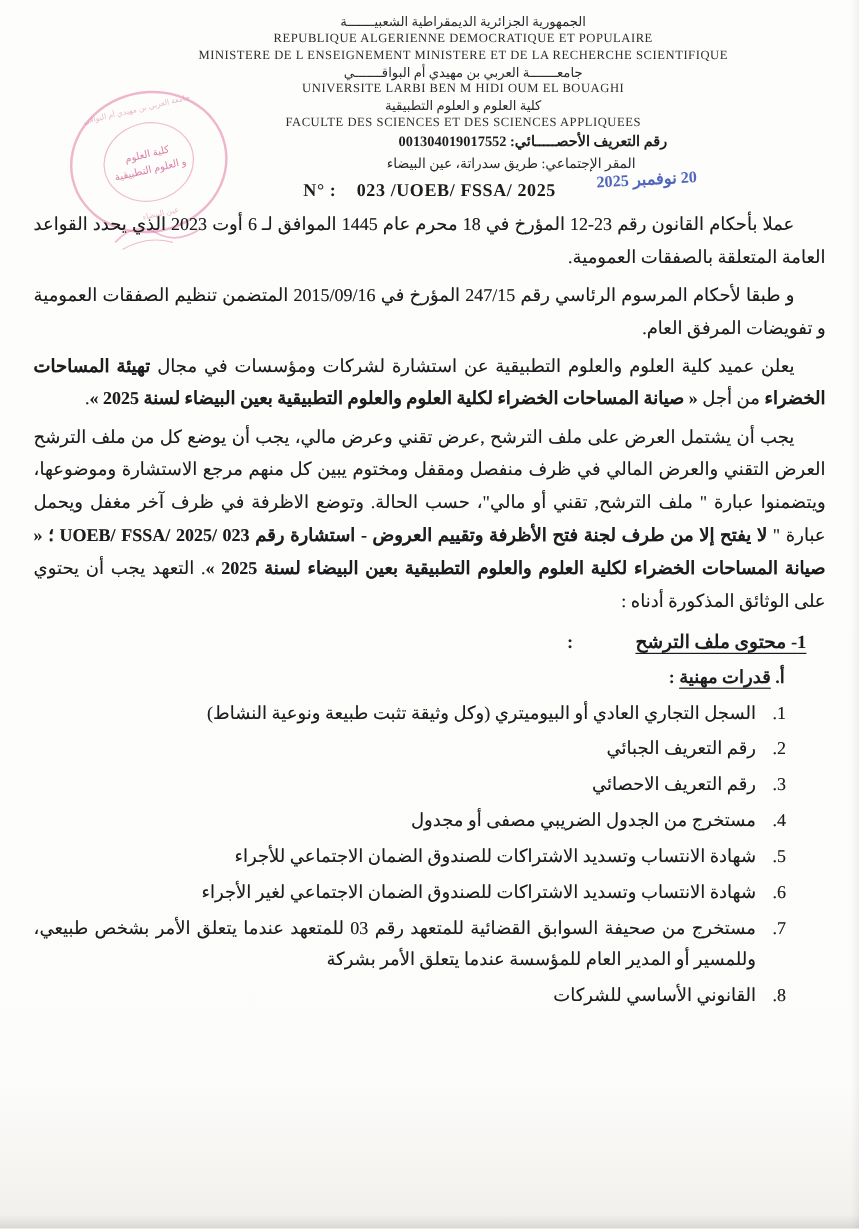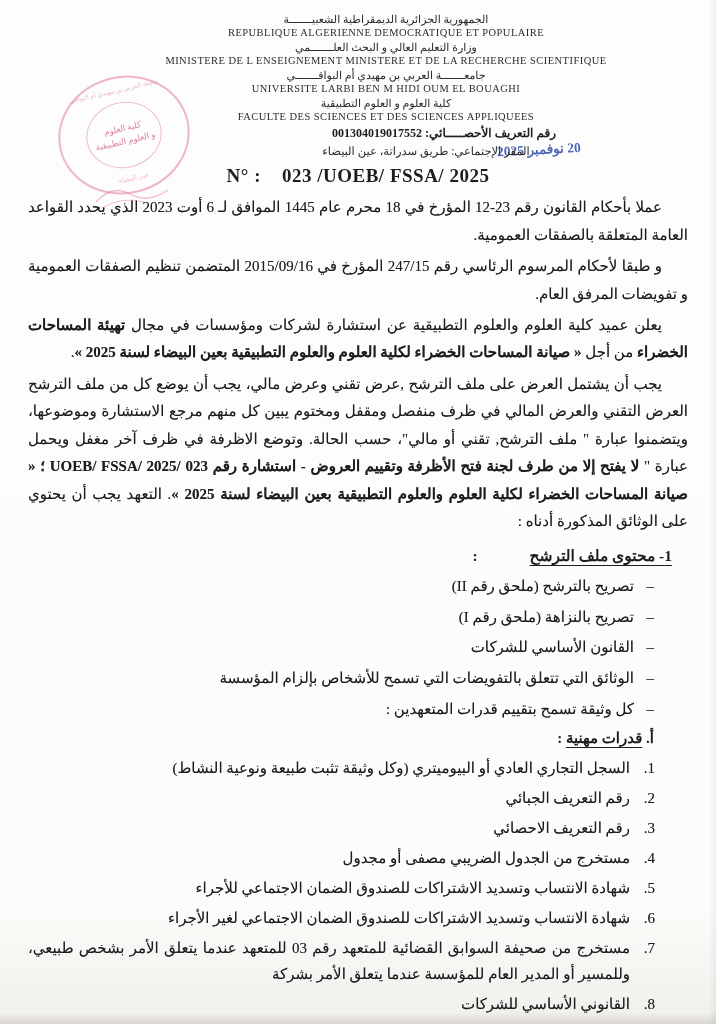--- a/index.html
+++ b/index.html
@@ -62,21 +62,21 @@
   .round-stamp .arc-bottom { bottom: 9px; }
   .stamp-scribble { position: absolute; top: 178px; left: 92px; opacity: .45; pointer-events: none; }
 
   
   .doc-title {
     text-align: center; margin-top: 9px; font-size: 20px; font-weight: 700;
     text-decoration: underline; text-underline-offset: 5px; text-decoration-thickness: 1.5px;
   }
   .doc-ref {
     text-align: center; direction: ltr; margin-top: 6px;
-    font-size: 19px; font-weight: 700; letter-spacing: .5px; white-space: pre;
+    font-size: 15px; font-weight: 700; letter-spacing: .5px; white-space: pre;
   }
 
   
   .body-text { margin-top: 7px; font-size: 15px; }
   .body-text p {
     line-height: 1.83; text-align: justify; text-indent: 26px; margin: 4px 0;
     text-shadow: 0 0 .35px rgba(20,20,22,.45);
   }
   .body-text b { font-weight: 700; }
 
@@ -118,47 +118,39 @@
     <path d="M10 30 Q 30 18, 52 24" fill="none" stroke="#e16e9b" stroke-width="1"></path>
   </svg>
 
   <div class="date-stamp">20 نوفمبر 2025</div>
 
   <div class="content">
 
     <header class="doc-header">
       <span class="hline-ar">الجمهورية الجزائرية الديمقراطية الشعبيـــــــة</span>
       <span class="hline-fr">REPUBLIQUE ALGERIENNE DEMOCRATIQUE ET POPULAIRE</span>
-      <span class="hline-ar">وزارة التعليم العالي و البحث العلـــــــمي</span>
       <span class="hline-fr">MINISTERE DE L ENSEIGNEMENT MINISTERE ET DE LA RECHERCHE SCIENTIFIQUE</span>
       <span class="hline-ar">جامعـــــــة العربي بن مهيدي أم البواقـــــــي</span>
       <span class="hline-fr">UNIVERSITE LARBI BEN M HIDI OUM EL BOUAGHI</span>
       <span class="hline-ar">كلية العلوم و العلوم التطبيقية</span>
       <span class="hline-fr">FACULTE DES SCIENCES ET DES SCIENCES APPLIQUEES</span>
       <div class="nif">رقم التعريف الأحصـــــائي: 001304019017552</div>
       <div class="addr">المقر الإجتماعي: طريق سدراتة، عين البيضاء</div>
     </header>
 
     <div class="doc-ref">N° :    023 /UOEB/ FSSA/ 2025</div>
 
     <div class="body-text">
       <p>عملا بأحكام القانون رقم 23-12 المؤرخ في 18 محرم عام 1445 الموافق لـ 6 أوت 2023 الذي يحدد القواعد العامة المتعلقة بالصفقات العمومية.</p>
       <p>و طبقا لأحكام المرسوم الرئاسي رقم 247/15 المؤرخ في 2015/09/16 المتضمن تنظيم الصفقات العمومية و تفويضات المرفق العام.</p>
       <p><span>يعلن عميد كلية العلوم والعلوم التطبيقية عن استشارة لشركات ومؤسسات في مجال </span><b>تهيئة المساحات الخضراء</b><span> من أجل </span><b>« صيانة المساحات الخضراء لكلية العلوم والعلوم التطبيقية بعين البيضاء لسنة 2025 »</b><span>.</span></p>
       <p><span>يجب أن يشتمل العرض على ملف الترشح ,عرض تقني وعرض مالي، يجب أن يوضع كل من ملف الترشح العرض التقني والعرض المالي في ظرف منفصل ومقفل ومختوم يبين كل منهم مرجع الاستشارة وموضوعها، ويتضمنوا عبارة " ملف الترشح, تقني أو مالي"، حسب الحالة. وتوضع الاظرفة في ظرف آخر مغفل ويحمل عبارة " </span><b>لا يفتح إلا من طرف لجنة فتح الأظرفة وتقييم العروض - استشارة رقم 023 /UOEB/ FSSA/ 2025 ؛ « صيانة المساحات الخضراء لكلية العلوم والعلوم التطبيقية بعين البيضاء لسنة 2025 »</b><span>. التعهد يجب أن يحتوي على الوثائق المذكورة أدناه :</span></p>
 
       <div class="sec-heading"><span class="u">1- محتوى ملف الترشح</span><span> :</span></div>
 
-      <ul class="dash-list">
-        <li>تصريح بالترشح (ملحق رقم II)</li>
-        <li>تصريح بالنزاهة (ملحق رقم I)</li>
-        <li>القانون الأساسي للشركات</li>
-        <li>الوثائق التي تتعلق بالتفويضات التي تسمح للأشخاص بإلزام المؤسسة</li>
-        <li>كل وثيقة تسمح بتقييم قدرات المتعهدين :</li>
-      </ul>
 
       <div class="sub-a"><span>أ. </span><span class="u">قدرات مهنية</span><span> :</span></div>
 
       <ol class="num-list">
         <li>السجل التجاري العادي أو البيوميتري (وكل وثيقة تثبت طبيعة ونوعية النشاط)</li>
         <li>رقم التعريف الجبائي</li>
         <li>رقم التعريف الاحصائي</li>
         <li>مستخرج من الجدول الضريبي مصفى أو مجدول</li>
         <li>شهادة الانتساب وتسديد الاشتراكات للصندوق الضمان الاجتماعي للأجراء</li>
         <li>شهادة الانتساب وتسديد الاشتراكات للصندوق الضمان الاجتماعي لغير الأجراء</li>

